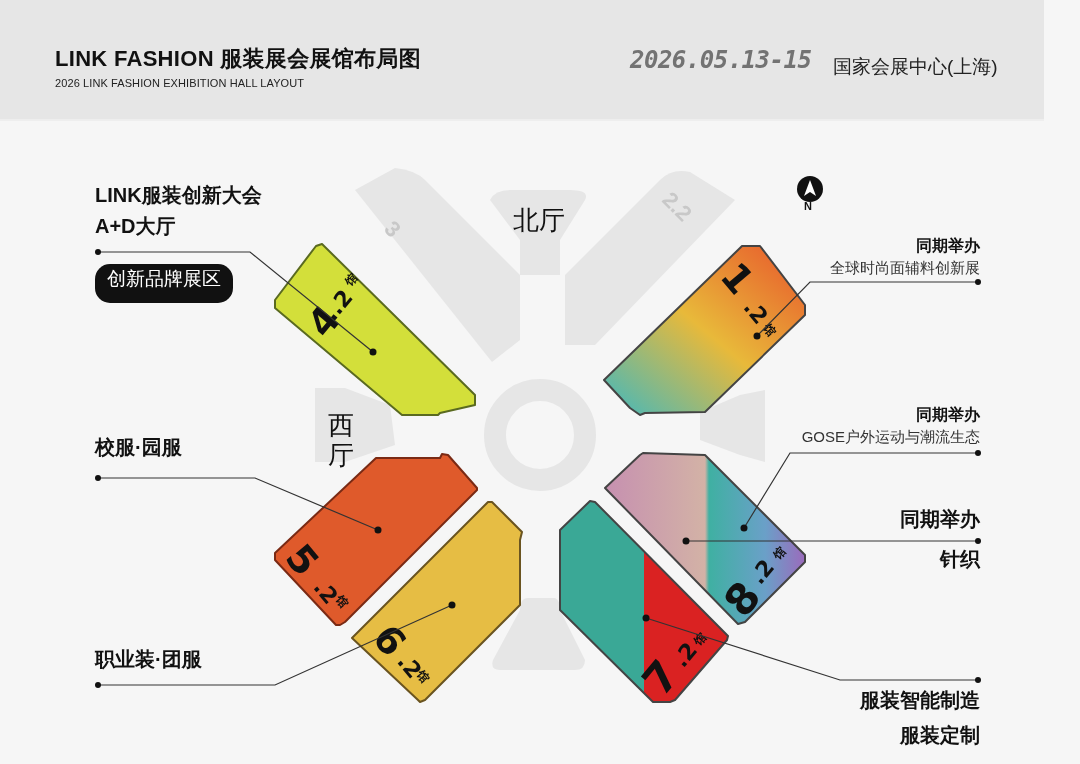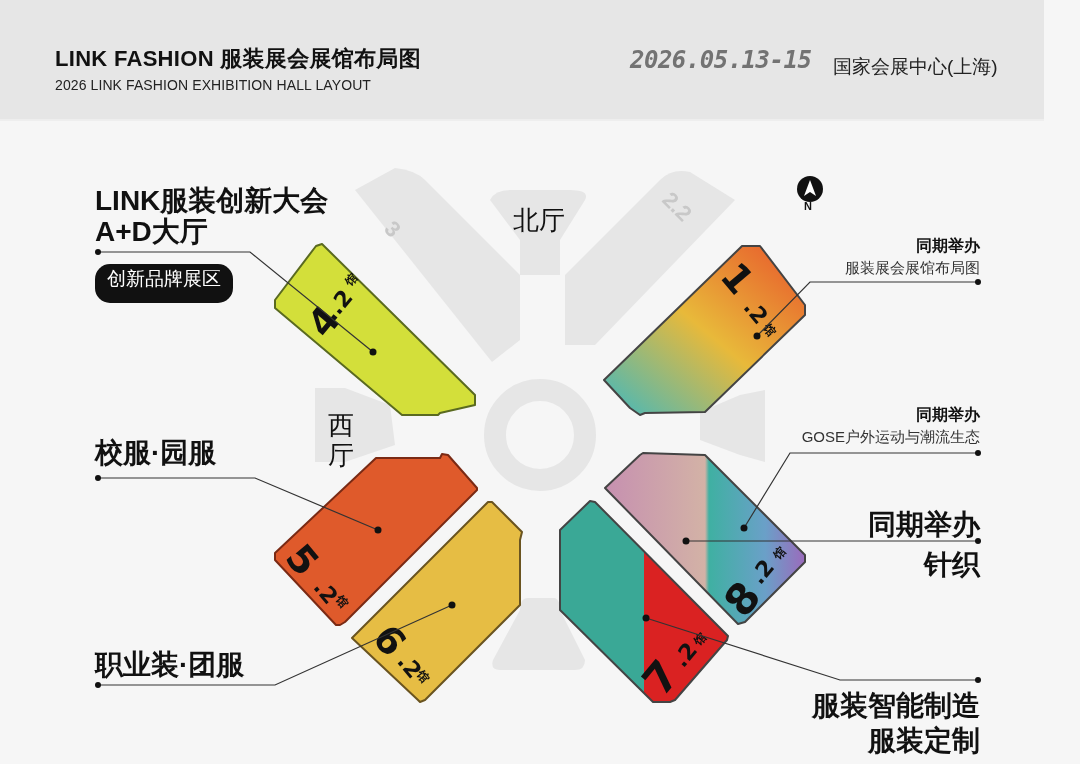--- a/index.html
+++ b/index.html
@@ -1,25 +1,25 @@
 <!DOCTYPE html>
 <html><head>
 <meta charset="utf-8">
 <style>
   * { margin:0; padding:0; box-sizing:border-box; }
   html, body { width:1080px; height:764px; overflow:hidden; background:#f6f6f6; }
   body { position:relative; font-family:"Liberation Sans", "DejaVu Sans", sans-serif; color:#111; }
   .header { position:absolute; left:0; top:0; width:1044px; height:121px; background:#e6e6e6; border-bottom:2px solid #eeeeee; }
   .title { position:absolute; left:55px; top:44px; font-size:22px; font-weight:700; letter-spacing:0.3px; color:#111; white-space:nowrap; }
-  .subtitle { position:absolute; left:55px; top:77px; font-size:14px; color:#222; letter-spacing:0.1px; white-space:nowrap; }
+  .subtitle { position:absolute; left:55px; top:77px; font-size:11px; color:#222; letter-spacing:0.1px; white-space:nowrap; }
   .date { position:absolute; left:630px; top:46px; font-family:"DejaVu Sans Mono", monospace; font-weight:700; font-style:italic; font-size:24px; color:#737373; letter-spacing:-0.5px; white-space:nowrap; }
   .venue { position:absolute; left:833px; top:54px; font-size:19px; color:#222; white-space:nowrap;text-align:right; }
   svg.map { position:absolute; left:0; top:0; }
   .lbl { position:absolute; white-space:nowrap; }
-  .big { font-size:28px; font-weight:700; color:#111; }
+  .big { font-size:20px; font-weight:700; color:#111; }
   .tag { position:absolute; left:95px; top:264px; height:39px; padding:0 12px; background:#111; color:#fff; border-radius:15px; font-size:19px; line-height:30px; white-space:nowrap; }
   .right { text-align:right; }
   .co-title { font-size:16px; font-weight:700; color:#111; }
   .co-sub { font-size:15px; color:#333; }
   .compass { position:absolute; left:797px; top:176px; width:26px; height:26px; border-radius:50%; background:#111; }
   .compass-n { position:absolute; left:804px; top:200px; font-size:11px; font-weight:700; color:#111; }
 </style>
 </head>
 <body>
 
@@ -154,19 +154,19 @@
 </div>
 <div class="compass-n">N</div>
 
 <div class="lbl big" style="left:95px;top:182px;">LINK服装创新大会</div>
 <div class="lbl big" style="left:95px;top:213px;">A+D大厅</div>
 <div class="tag">创新品牌展区</div>
 <div class="lbl big" style="left:95px;top:434px;">校服·园服</div>
 <div class="lbl big" style="left:95px;top:646px;">职业装·团服</div>
 
 <div class="lbl right co-title" style="right:100px;top:236px;">同期举办</div>
-<div class="lbl right co-sub" style="right:100px;top:259px;">服装展会展馆布局图</div>
+<div class="lbl right co-sub" style="right:100px;top:259px;">全球时尚面辅料创新展</div>
 <div class="lbl right co-title" style="right:100px;top:405px;">同期举办</div>
 <div class="lbl right co-sub" style="right:100px;top:428px;">GOSE户外运动与潮流生态</div>
 <div class="lbl right big" style="right:100px;top:506px;">同期举办</div>
 <div class="lbl right big" style="right:100px;top:546px;">针织</div>
 <div class="lbl right big" style="right:100px;top:677px;margin-top:45px;">服装定制</div>
 <div class="lbl right big" style="right:100px;top:687px;margin-left:7px;">服装智能制造</div>
 
 </body></html>

